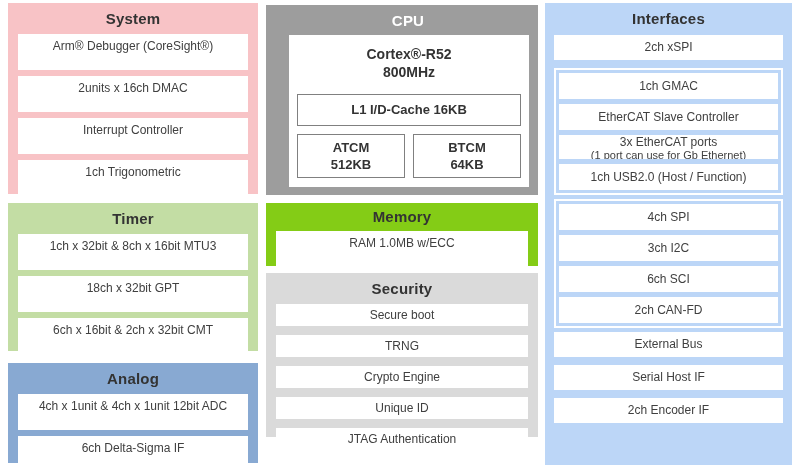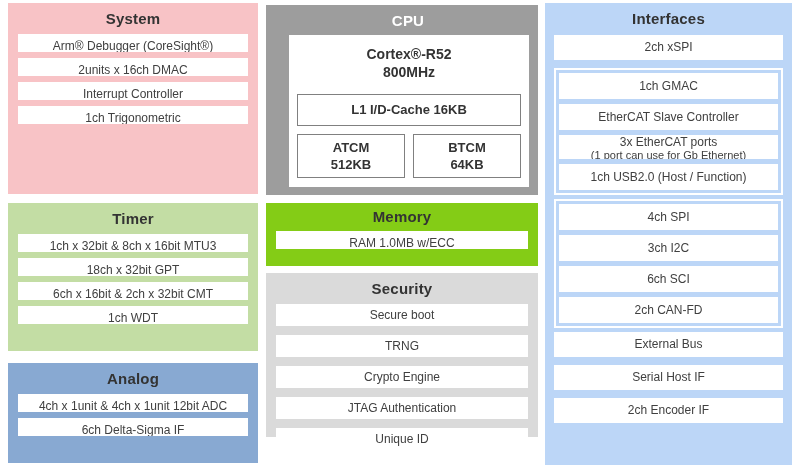--- a/index.html
+++ b/index.html
@@ -16,21 +16,21 @@
   .col-mid   { width: 272px; margin-left: 8px; padding-top: 5px; }
   .col-right { width: 247px; margin-left: 7px; padding-top: 3px; }
 
   .block { width: 100%; }
   .block h2 {
     text-align: center; font-size: 15px; font-weight: bold;
     color: #333333; padding-top: 7px; margin-bottom: 7px;
     letter-spacing: 0.2px;
   }
   .item {
-    background: #ffffff; height: 18px; line-height: 24px;
+    background: #ffffff; height: 36px; line-height: 24px;
     margin: 0 10px 6px 10px; text-align: center;
     font-size: 12px; color: #404040;
     white-space: nowrap; overflow: hidden;
   }
 
   
   .system { height: 191px; background: #f8c3c6; }
   .timer  { height: 148px; background: #c3dda4; margin-top: 9px; }
   .analog { height: 100px; background: #88a9d2; margin-top: 12px; }
 
@@ -130,22 +130,22 @@
     <section class="block memory">
       <h2>Memory</h2>
       <div class="item">RAM 1.0MB w/ECC</div>
     </section>
 
     <section class="block security">
       <h2>Security</h2>
       <div class="item">Secure boot</div>
       <div class="item">TRNG</div>
       <div class="item">Crypto Engine</div>
+      <div class="item">Unique ID</div>
       <div class="item">JTAG Authentication</div>
-      <div class="item">Unique ID</div>
     </section>
   </div>
 
   <div class="col col-right">
     <section class="block interfaces">
       <h2>Interfaces</h2>
       <div class="item">2ch xSPI</div>
 
       <div class="if-group">
         <div class="item">1ch GMAC</div>

